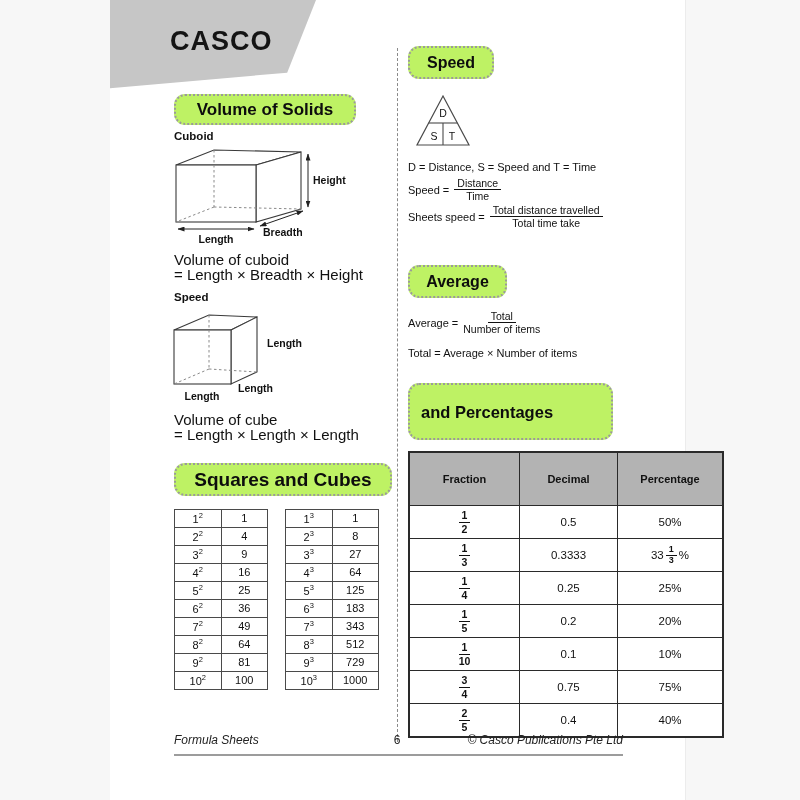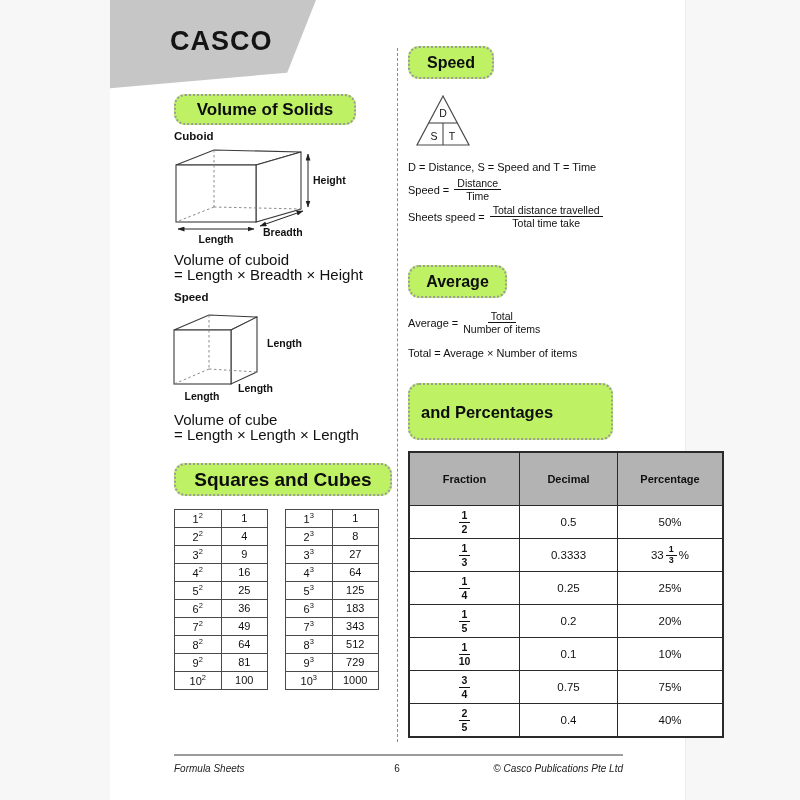--- a/index.html
+++ b/index.html
@@ -21,21 +21,21 @@
   .fr-table{position:absolute;border-collapse:collapse;table-layout:fixed;border:2px solid #2a2a2a;background:#fff;}
   .fr-table th{background:#b3b3b3;border:1px solid #2a2a2a;font-size:11px;color:#111;height:20px;padding:16px;}
   .fr-table td{border:1px solid #2a2a2a;text-align:center;font-size:11.5px;color:#111;height:32px;padding:0;}
   .formula{position:absolute;display:flex;align-items:center;font-size:11px;color:#111;gap:5px;white-space:nowrap;}
   .frac{display:inline-flex;flex-direction:column;align-items:center;line-height:1.15;font-size:10.5px;}
   .frac .fnum{border-bottom:1px solid #111;padding:0 3px;}
   .frac.fb{font-weight:bold;font-size:10.5px;}
   .frac.fs{font-size:9px;line-height:1.05;}
   .mixed{display:inline-flex;align-items:center;gap:2px;justify-content:center;}
   .footer-rule{position:absolute;left:64px;top:754px;width:449px;height:2px;background:#9c9c9c;}
-  .footer-txt{position:absolute;top:763px;font-size:10px;font-style:italic;color:#222;}
+  .footer-txt{position:absolute;top:733px;font-size:12px;font-style:italic;color:#222;}
 </style>
 </head>
 <body>
 
 <div class="stage">
   <div class="page">
 
     <div class="banner"></div>
     <div class="brand">CASCO</div>
 

